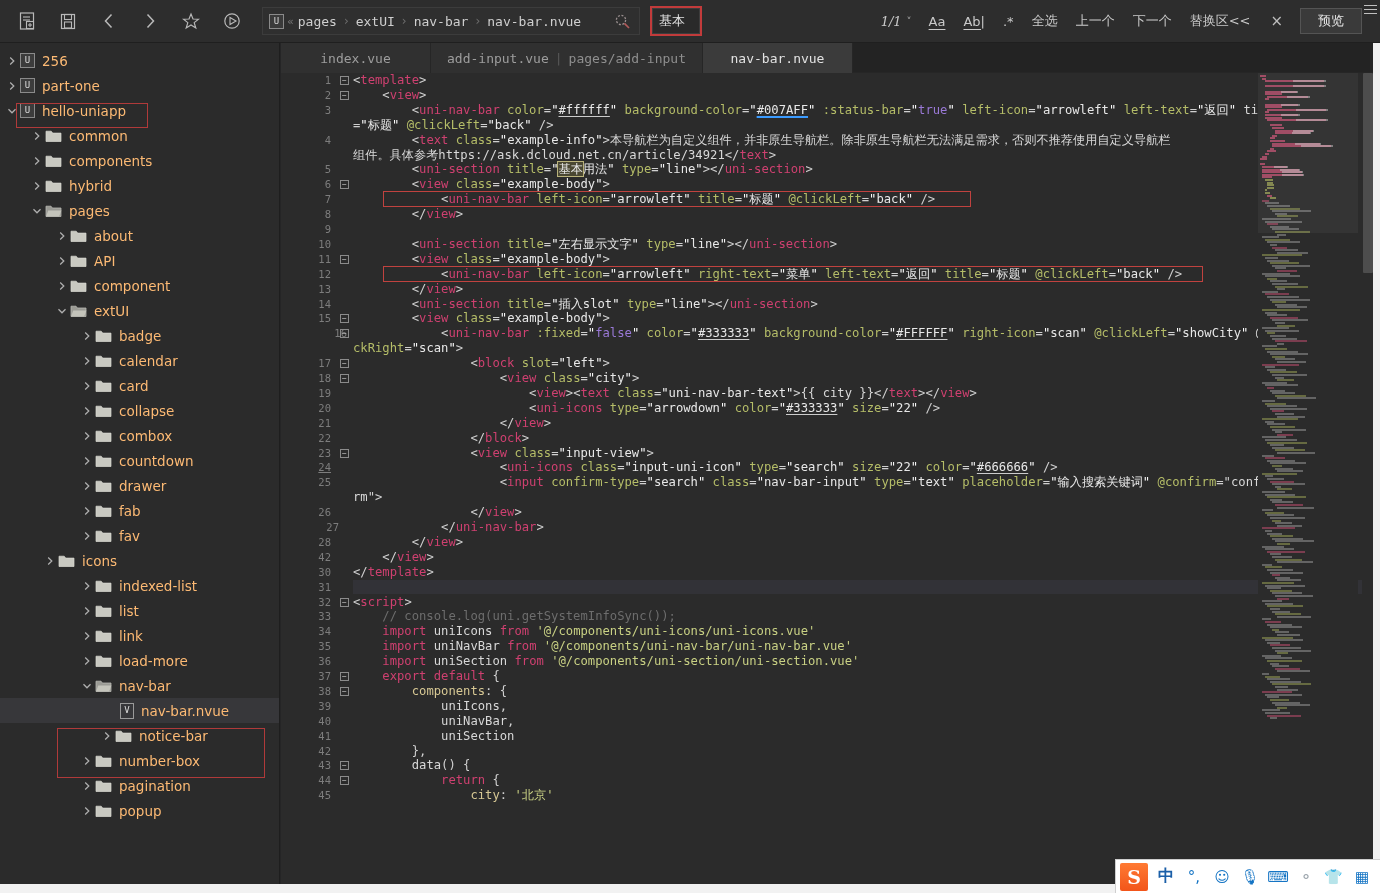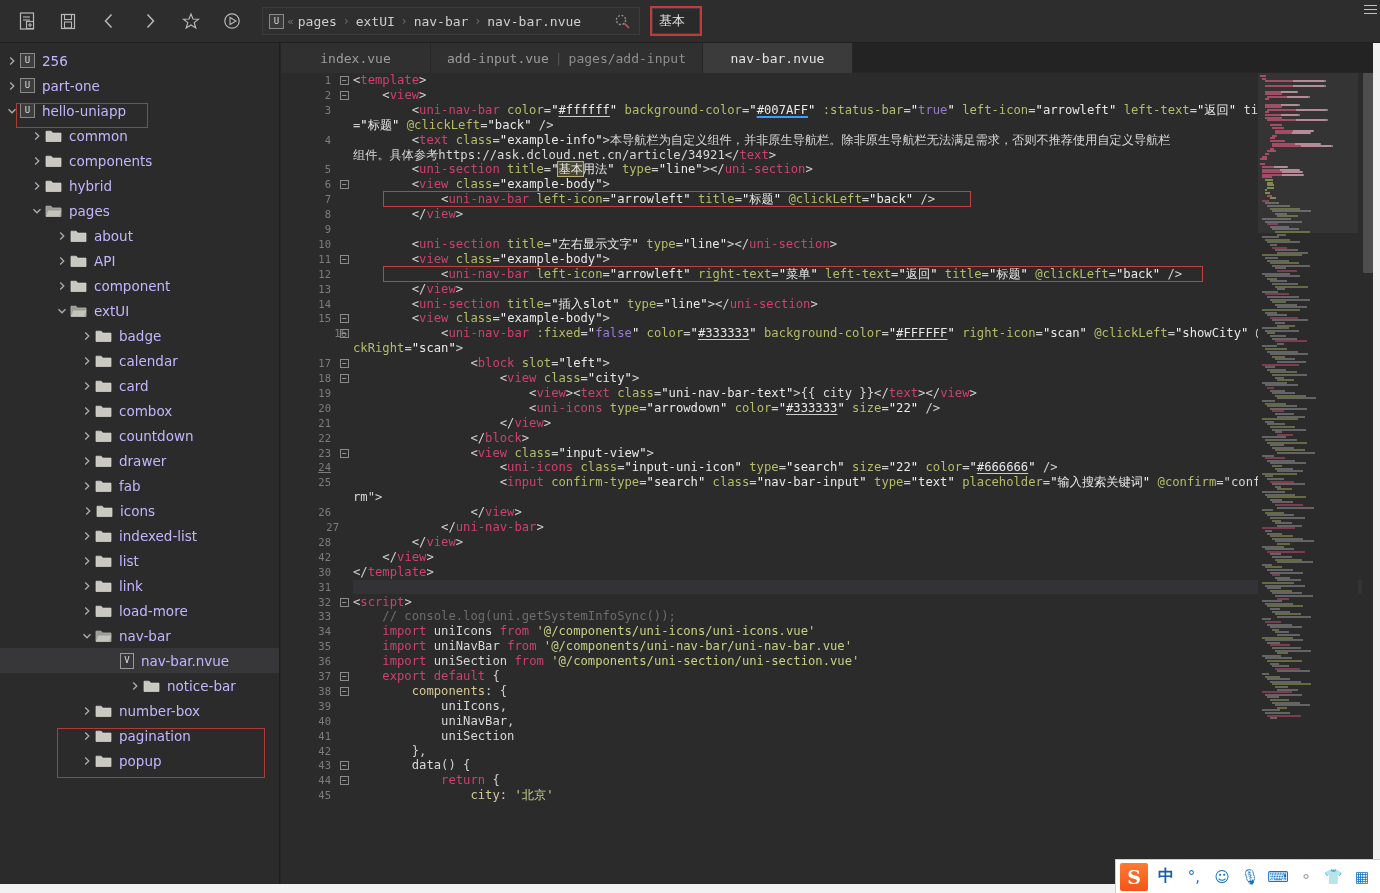--- a/index.html
+++ b/index.html
@@ -105,21 +105,21 @@
     margin-right:7px;
   }
   .ico-v {
     width:14px;height:16px;min-width:14px;border:1px solid #9a9a9a;background:transparent;
     display:flex;align-items:center;justify-content:center;
     font-size:9px;color:#dcdcdc;font-family:"DejaVu Sans Mono",monospace;line-height:1;
     margin-right:7px;
   }
   .ico-folder { width:17px; min-width:17px; height:14px; margin-right:7px; position:relative; }
   .ico-folder svg { display:block; }
-  .node-label { font-size:13.5px; color:#c4b5fd; font-family:"DejaVu Sans","Liberation Sans",sans-serif;text-align:center; }
+  .node-label { font-size:13.5px; color:#fdba74; font-family:"DejaVu Sans","Liberation Sans",sans-serif;text-align:center; }
 
   
   .editor-wrap { position:absolute; left:281px; top:43px; right:0; bottom:0; background:#2b2b2b; }
 
   .tabbar {
     position:absolute; top:0; left:0; right:0; height:30px;
     background:#2b2b2b; display:flex; align-items:stretch;
   }
   .tab {
     display:flex; align-items:center; justify-content:center;
@@ -291,20 +291,33 @@
             <circle cx="7" cy="7" r="4.6" fill="none" stroke="#9a8f8f" stroke-width="1.3" stroke-dasharray="2 1.6"></circle>
             <line x1="10.4" y1="10.4" x2="15" y2="15" stroke="#b05a5a" stroke-width="1.7"></line>
           </svg>
       </span>
     </div>
 
     <div class="find-box active">
       <input value="基本" style="">
     </div>
 
+    <div class="find-ctrls">
+      <div class="fc count">1/1</div>
+      <div class="fc caret">˅</div>
+      <div class="fc glyph underl">Aa</div>
+      <div class="fc glyph underl">Ab|</div>
+      <div class="fc glyph">.*</div>
+      <div class="fc">全选</div>
+      <div class="fc">上一个</div>
+      <div class="fc">下一个</div>
+      <div class="fc">替换区&lt;&lt;</div>
+      <div class="fc close">×</div>
+      <div class="preview-btn">预览</div>
+    </div>
 
     <div class="hamburger">
         <i></i>
         <i></i>
         <i></i>
       </div>
   </div>
 
   <div class="sidebar">
     <div class="tree" id="tree">
@@ -484,20 +497,33 @@
           <span class="twisty">
             <svg width="10" height="10" viewBox="0 0 10 10">
               <polyline points="3.2,1.5 6.8,5 3.2,8.5" fill="none" stroke="#b0b0b0" stroke-width="1.25"></polyline>
             </svg>
           </span>
           <span class="ico-folder">
             <svg width="17" height="14" viewBox="0 0 17 14">
               <path d="M1 12.5V2.2h5.2l1.5 1.9H16v8.4z" fill="#c9c9c1" stroke="#dadad2" stroke-width="0.7"></path>
             </svg>
           </span>
+          <span class="node-label">collapse</span>
+        </div>
+        <div class="node" style="padding-left: 79px;">
+          <span class="twisty">
+            <svg width="10" height="10" viewBox="0 0 10 10">
+              <polyline points="3.2,1.5 6.8,5 3.2,8.5" fill="none" stroke="#b0b0b0" stroke-width="1.25"></polyline>
+            </svg>
+          </span>
+          <span class="ico-folder">
+            <svg width="17" height="14" viewBox="0 0 17 14">
+              <path d="M1 12.5V2.2h5.2l1.5 1.9H16v8.4z" fill="#c9c9c1" stroke="#dadad2" stroke-width="0.7"></path>
+            </svg>
+          </span>
           <span class="node-label">combox</span>
         </div>
         <div class="node" style="padding-left: 79px;">
           <span class="twisty">
             <svg width="10" height="10" viewBox="0 0 10 10">
               <polyline points="3.2,1.5 6.8,5 3.2,8.5" fill="none" stroke="#b0b0b0" stroke-width="1.25"></polyline>
             </svg>
           </span>
           <span class="ico-folder">
             <svg width="17" height="14" viewBox="0 0 17 14">
@@ -525,21 +551,34 @@
               <polyline points="3.2,1.5 6.8,5 3.2,8.5" fill="none" stroke="#b0b0b0" stroke-width="1.25"></polyline>
             </svg>
           </span>
           <span class="ico-folder">
             <svg width="17" height="14" viewBox="0 0 17 14">
               <path d="M1 12.5V2.2h5.2l1.5 1.9H16v8.4z" fill="#c9c9c1" stroke="#dadad2" stroke-width="0.7"></path>
             </svg>
           </span>
           <span class="node-label">fab</span>
         </div>
-        <div class="node" style="padding-left: 80px;">
+        <div class="node" style="padding-left: 79px;">
+          <span class="twisty">
+            <svg width="10" height="10" viewBox="0 0 10 10">
+              <polyline points="3.2,1.5 6.8,5 3.2,8.5" fill="none" stroke="#b0b0b0" stroke-width="1.25"></polyline>
+            </svg>
+          </span>
+          <span class="ico-folder">
+            <svg width="17" height="14" viewBox="0 0 17 14">
+              <path d="M1 12.5V2.2h5.2l1.5 1.9H16v8.4z" fill="#c9c9c1" stroke="#dadad2" stroke-width="0.7"></path>
+            </svg>
+          </span>
+          <span class="node-label">fav</span>
+        </div>
+        <div class="node" style="padding-left: 42px;">
           <span class="twisty">
             <svg width="10" height="10" viewBox="0 0 10 10">
               <polyline points="3.2,1.5 6.8,5 3.2,8.5" fill="none" stroke="#b0b0b0" stroke-width="1.25"></polyline>
             </svg>
           </span>
           <span class="ico-folder">
             <svg width="17" height="14" viewBox="0 0 17 14">
               <path d="M1 12.5V2.2h5.2l1.5 1.9H16v8.4z" fill="#c9c9c1" stroke="#dadad2" stroke-width="0.7"></path>
             </svg>
           </span>
@@ -609,21 +648,21 @@
               <path d="M1 12.5l2.2-6h13.2l-2.2 6z" fill="#c4c4bb"></path>
             </svg>
           </span>
           <span class="node-label">nav-bar</span>
         </div>
         <div class="node selected" style="padding-left: 104px;">
           <span class="twisty"></span>
           <span class="ico-v">V</span>
           <span class="node-label">nav-bar.nvue</span>
         </div>
-        <div class="node" style="padding-left: 79px; margin-left: 48px;">
+        <div class="node" style="padding-left: 99px;">
           <span class="twisty">
             <svg width="10" height="10" viewBox="0 0 10 10">
               <polyline points="3.2,1.5 6.8,5 3.2,8.5" fill="none" stroke="#b0b0b0" stroke-width="1.25"></polyline>
             </svg>
           </span>
           <span class="ico-folder">
             <svg width="17" height="14" viewBox="0 0 17 14">
               <path d="M1 12.5V2.2h5.2l1.5 1.9H16v8.4z" fill="#c9c9c1" stroke="#dadad2" stroke-width="0.7"></path>
             </svg>
           </span>

